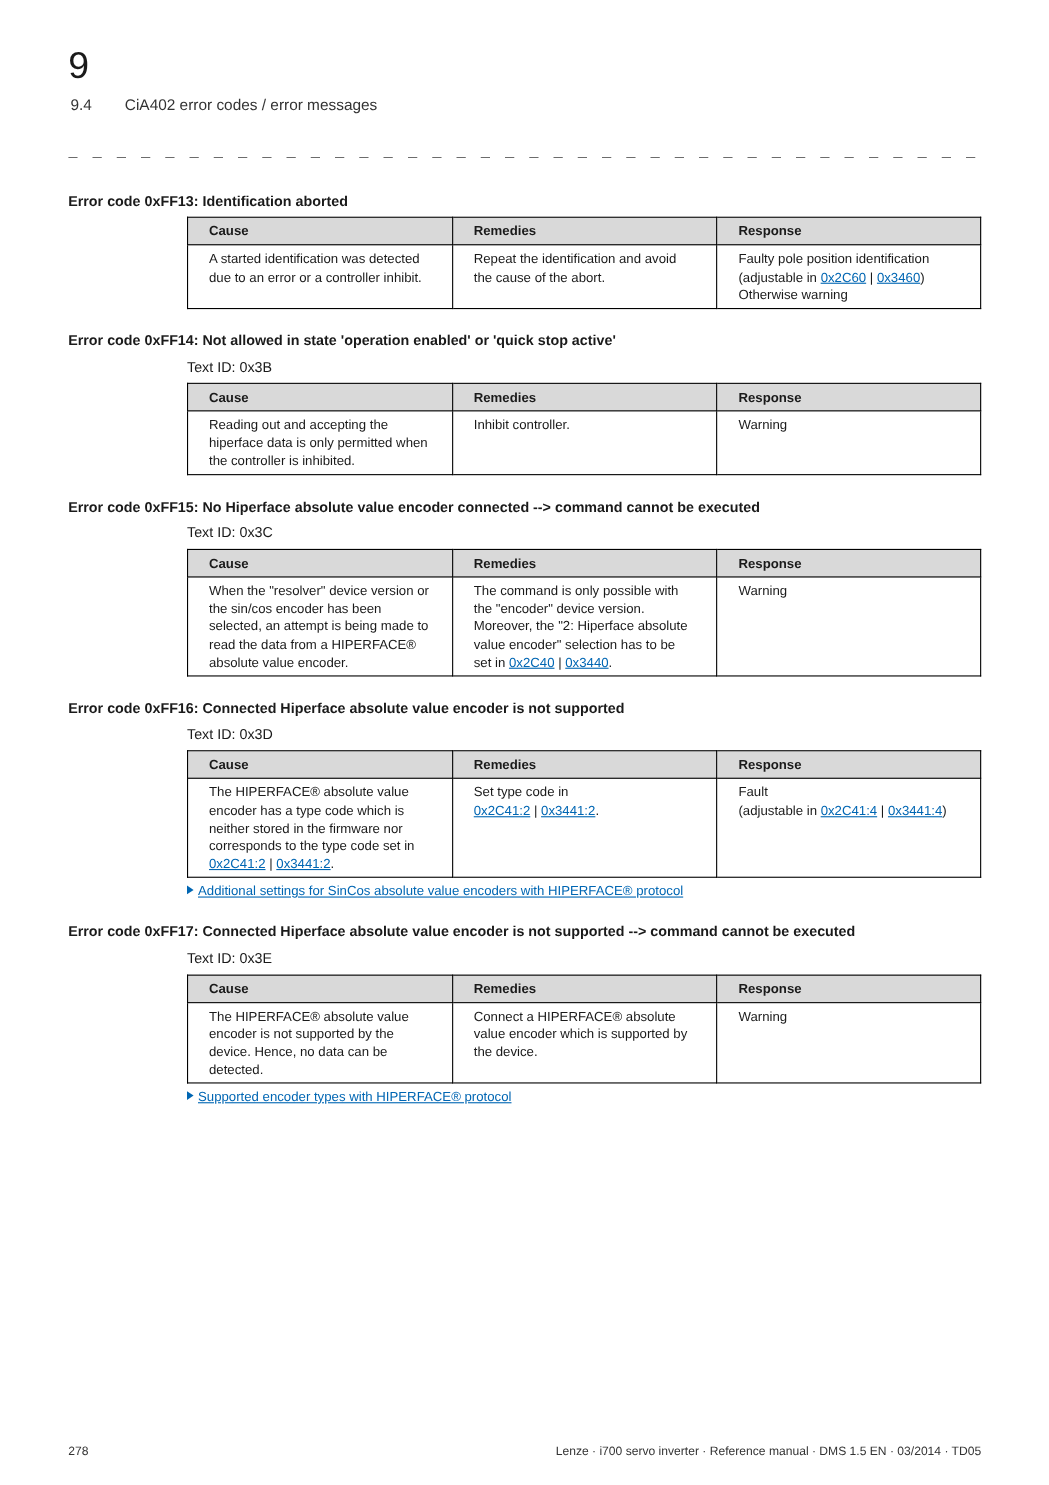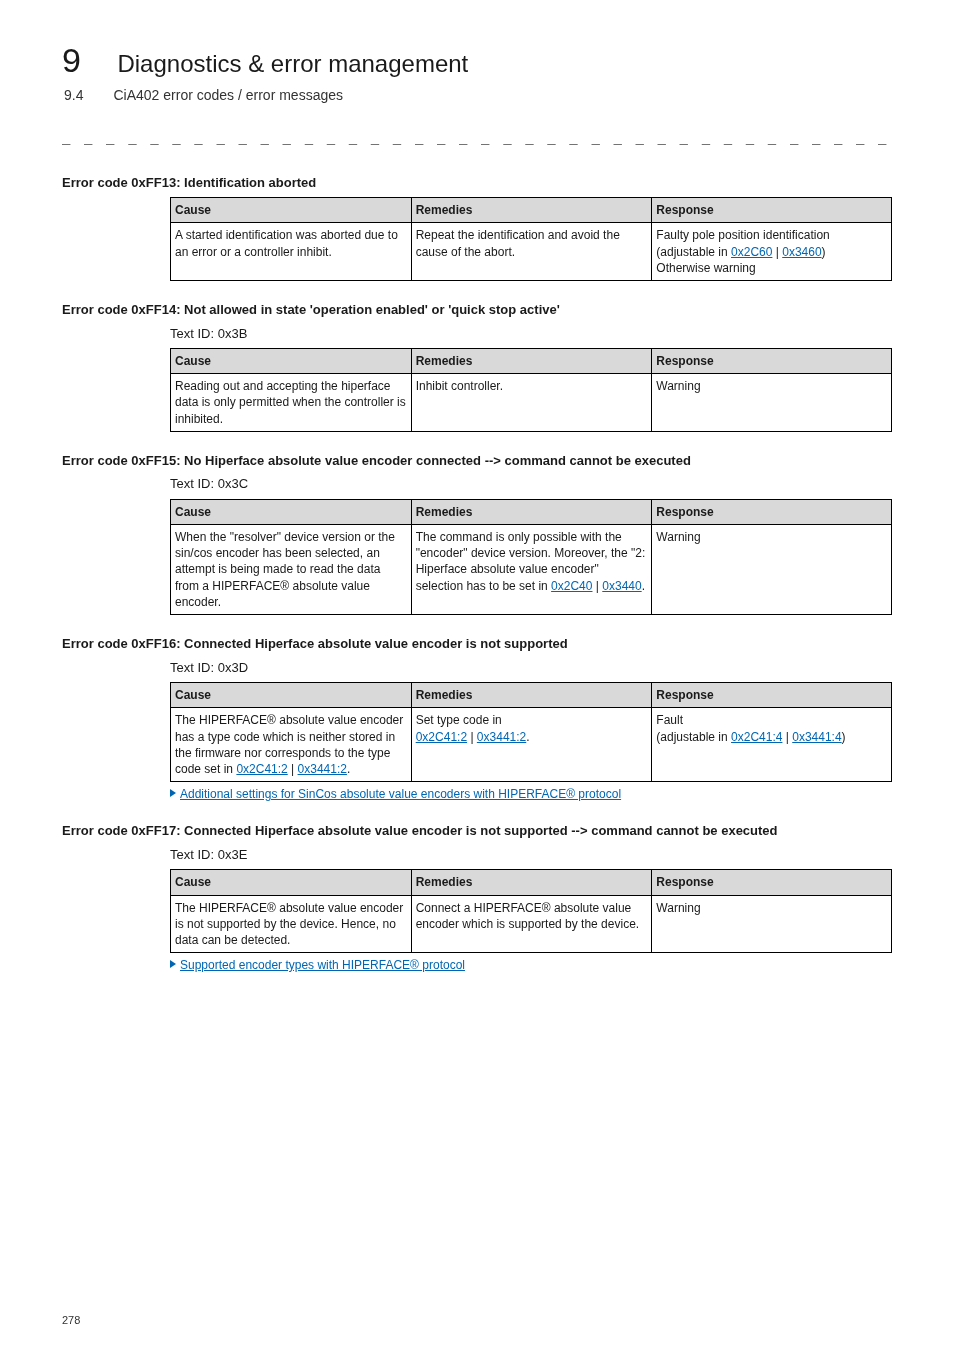--- a/index.html
+++ b/index.html
@@ -71,21 +71,21 @@
     font-size: 13px;
   }
   table.err-table {
     width: 722px;
     margin-left: 108px;
     border-collapse: collapse;
     font-size: 12px;
   }
   table.err-table th, table.err-table td {
     border: 1px solid #000;
-    padding: 4px 4px;
+    padding: 4px 19px;
     vertical-align: top;
     text-align: left;
   }
   table.err-table th {
     background: #d9d9d9;
     font-weight: 700;
   }
   table.err-table col.c1 { width: 241px; }
   table.err-table col.c2 { width: 241px; }
   table.err-table col.c3 { width: 240px; }
@@ -118,21 +118,20 @@
     color: #333;
   }
 </style>
 </head>
 <body>
 
 <div class="page">
 
   <div class="chapter-row">
     <div class="chapter-num">9</div>
-    <div class="chapter-title">Diagnostics &amp; error management</div>
   </div>
   <div class="section-row">
     <div class="section-num">9.4</div>
     <div class="section-title">CiA402 error codes / error messages</div>
   </div>
 
   <div class="dashline">_ _ _ _ _ _ _ _ _ _ _ _ _ _ _ _ _ _ _ _ _ _ _ _ _ _ _ _ _ _ _ _ _ _ _ _ _ _ _ _ _ _ _ _ _ _ _ _ _ _ _ _ _ _ _ _ _ _ _ _ _ _ _ _</div>
 
   <div class="block">
     <div class="block-heading">Error code 0xFF13: Identification aborted</div>
@@ -144,21 +143,21 @@
         </colgroup>
       <thead>
           <tr>
         <th>Cause</th>
         <th>Remedies</th>
         <th>Response</th>
       </tr>
         </thead>
       <tbody>
           <tr>
-        <td>A started identification was aborted due to an error or a controller inhibit.</td>
+        <td>A started identification was detected due to an error or a controller inhibit.</td>
         <td>Repeat the identification and avoid the cause of the abort.</td>
         <td><span>Faulty pole position identification (adjustable in </span><span class="link">0x2C60</span><span> | </span><span class="link">0x3460</span><span style="white-space:pre-line">)
 Otherwise warning</span></td>
       </tr>
         </tbody>
     </table>
   </div>
 
   <div class="block">
     <div class="block-heading">Error code 0xFF14: Not allowed in state 'operation enabled' or 'quick stop active'</div>
@@ -263,15 +262,16 @@
         <td>Connect a HIPERFACE® absolute value encoder which is supported by the device.</td>
         <td>Warning</td>
       </tr>
         </tbody>
     </table>
     <div class="post-link"><span class="tri"></span><span class="link">Supported encoder types with HIPERFACE® protocol</span></div>
   </div>
 
   <div class="footer">
     <span>278</span>
+    <span>Lenze · i700 servo inverter · Reference manual · DMS 1.5 EN · 03/2014 · TD05</span>
   </div>
 
 </div>
 
 </body></html>

